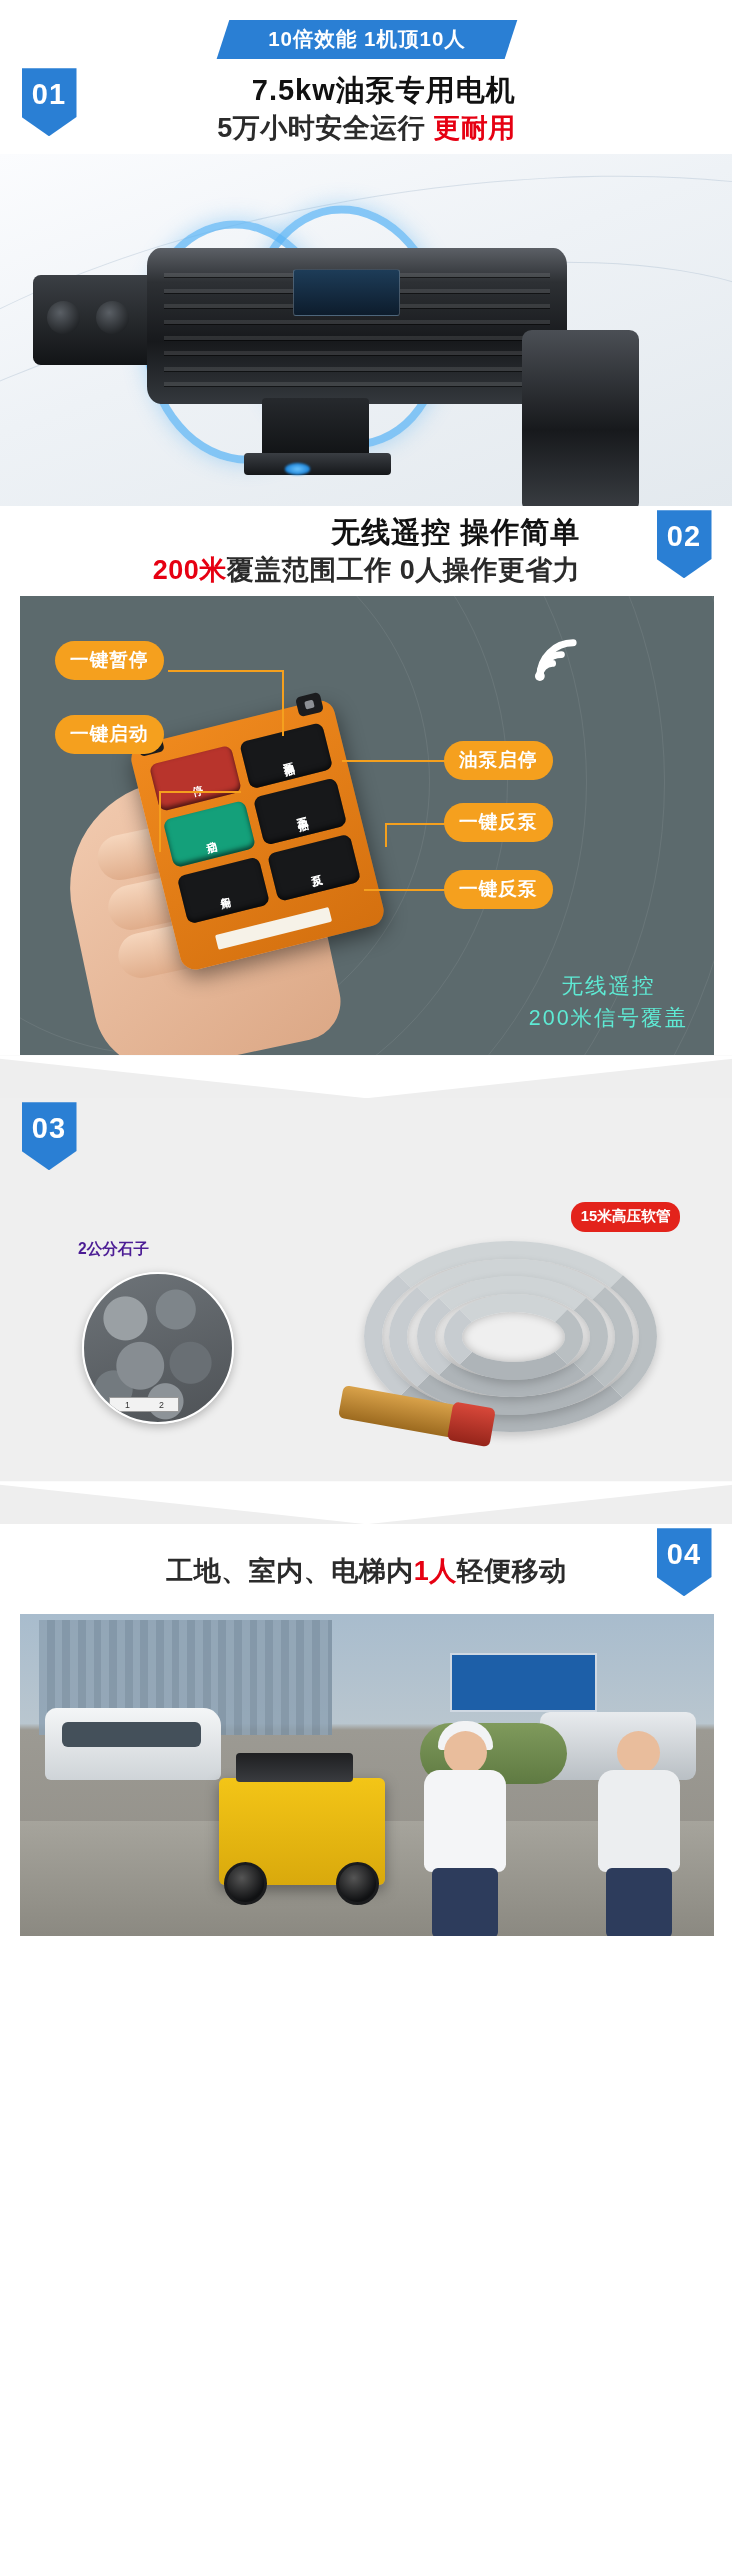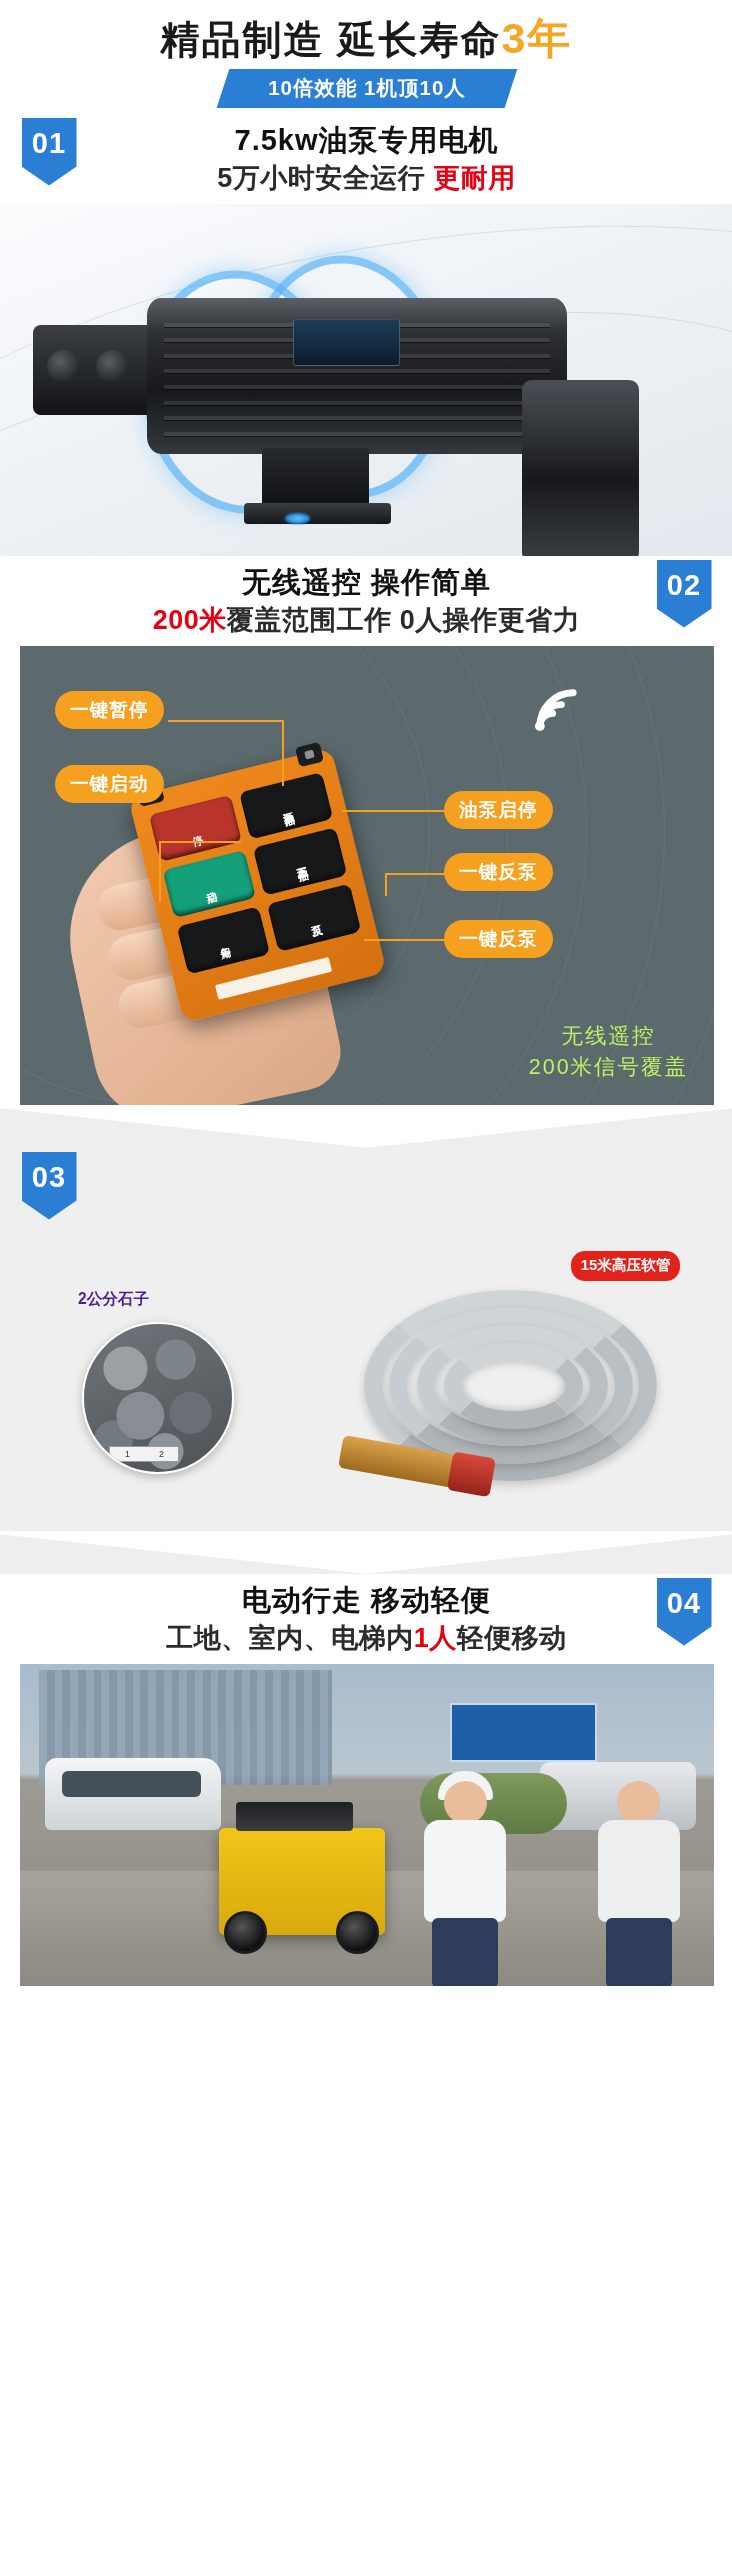--- a/index.html
+++ b/index.html
@@ -25,21 +25,21 @@
     transform:skewX(-18deg);
   }
   .header-ribbon span { display:inline-block; transform:skewX(18deg); }
 
   
   .sec-head {
     position:relative; height:90px;
     display:flex; align-items:center; justify-content:center;
   }
   .headtext { text-align:center; line-height:1.22; }
-  .headtext .t1 { font-size:29px; font-weight:bold; color:#111; letter-spacing:1px; }
+  .headtext .t1 { font-size:29px; font-weight:bold; color:#111; letter-spacing:1px;text-align:right; }
   .headtext .t2 { font-size:27px; font-weight:bold; color:#2b2b2b; letter-spacing:0.5px; margin-top:3.9px; }
   .headtext .red { color:#e60012; }
 
   .badge {
     position:absolute; top:3.9px;
     width:55px; height:68px; background:#2a7fd4; color:#fff;
     font-size:29px; font-weight:bold; letter-spacing:1px;
     display:flex; align-items:flex-start; justify-content:center;
     padding-top:9.8px;
     clip-path:polygon(0 0,100% 0,100% 72%,50% 100%,0 72%);
@@ -158,21 +158,21 @@
 
   .pill {
     position:absolute; background:#f5a01e; color:#fff; font-weight:bold;
     font-size:18.6px; padding:5.9px 15.6px 6.8px; border-radius:19.5px; white-space:nowrap;
     letter-spacing:1px;
   }
   .leader { position:absolute; border-color:#f5a01e; border-style:solid; border-width:0; }
 
   .remote-caption {
     position:absolute; right:25.4px; bottom:21.5px; text-align:center;
-    color:#bef264; font-size:21.5px; line-height:1.45; letter-spacing:2px;
+    color:#5eead4; font-size:21.5px; line-height:1.45; letter-spacing:2px;
   }
 
   
   .wedge { position:relative; height:43px; background:#eeeeee; }
   .wedge::before {
     content:""; position:absolute; left:0; top:0; width:100%; height:100%;
     background:#ffffff;
     clip-path:polygon(0 0,100% 0,100% 8%,50% 100%,0 8%);
   }
 
@@ -279,23 +279,20 @@
     position:absolute; left:0; bottom:0; width:100%; height:115px;
     background:linear-gradient(180deg,#a6a49c,#8b8981);
   }
 </style>
 </head>
 <body>
 
 <div class="page">
 
   <div class="header">
-    <div class="header-title">
-      <span>精品制造 延长寿命</span><span class="accent">3年</span>
-    </div>
     <div class="header-ribbon-wrap">
       <div class="header-ribbon">
         <span>10倍效能 1机顶10人</span>
       </div>
     </div>
   </div>
 
   <div class="sec-head">
     <div class="badge pos-left">
       <span>01</span>
@@ -436,21 +433,20 @@
     </div>
   </div>
 
   <div class="wedge"></div>
 
   <div class="sec-head">
     <div class="badge pos-right">
       <span>04</span>
     </div>
     <div class="headtext">
-      <div class="t1">电动行走 移动轻便</div>
       <div class="t2">
         <span>工地、室内、电梯内</span><span class="red">1人</span><span>轻便移动</span>
       </div>
     </div>
   </div>
 
   <div class="panel site-panel">
     <div class="sky-build"></div>
     <div class="banner-blue"></div>
     <div class="ground"></div>

